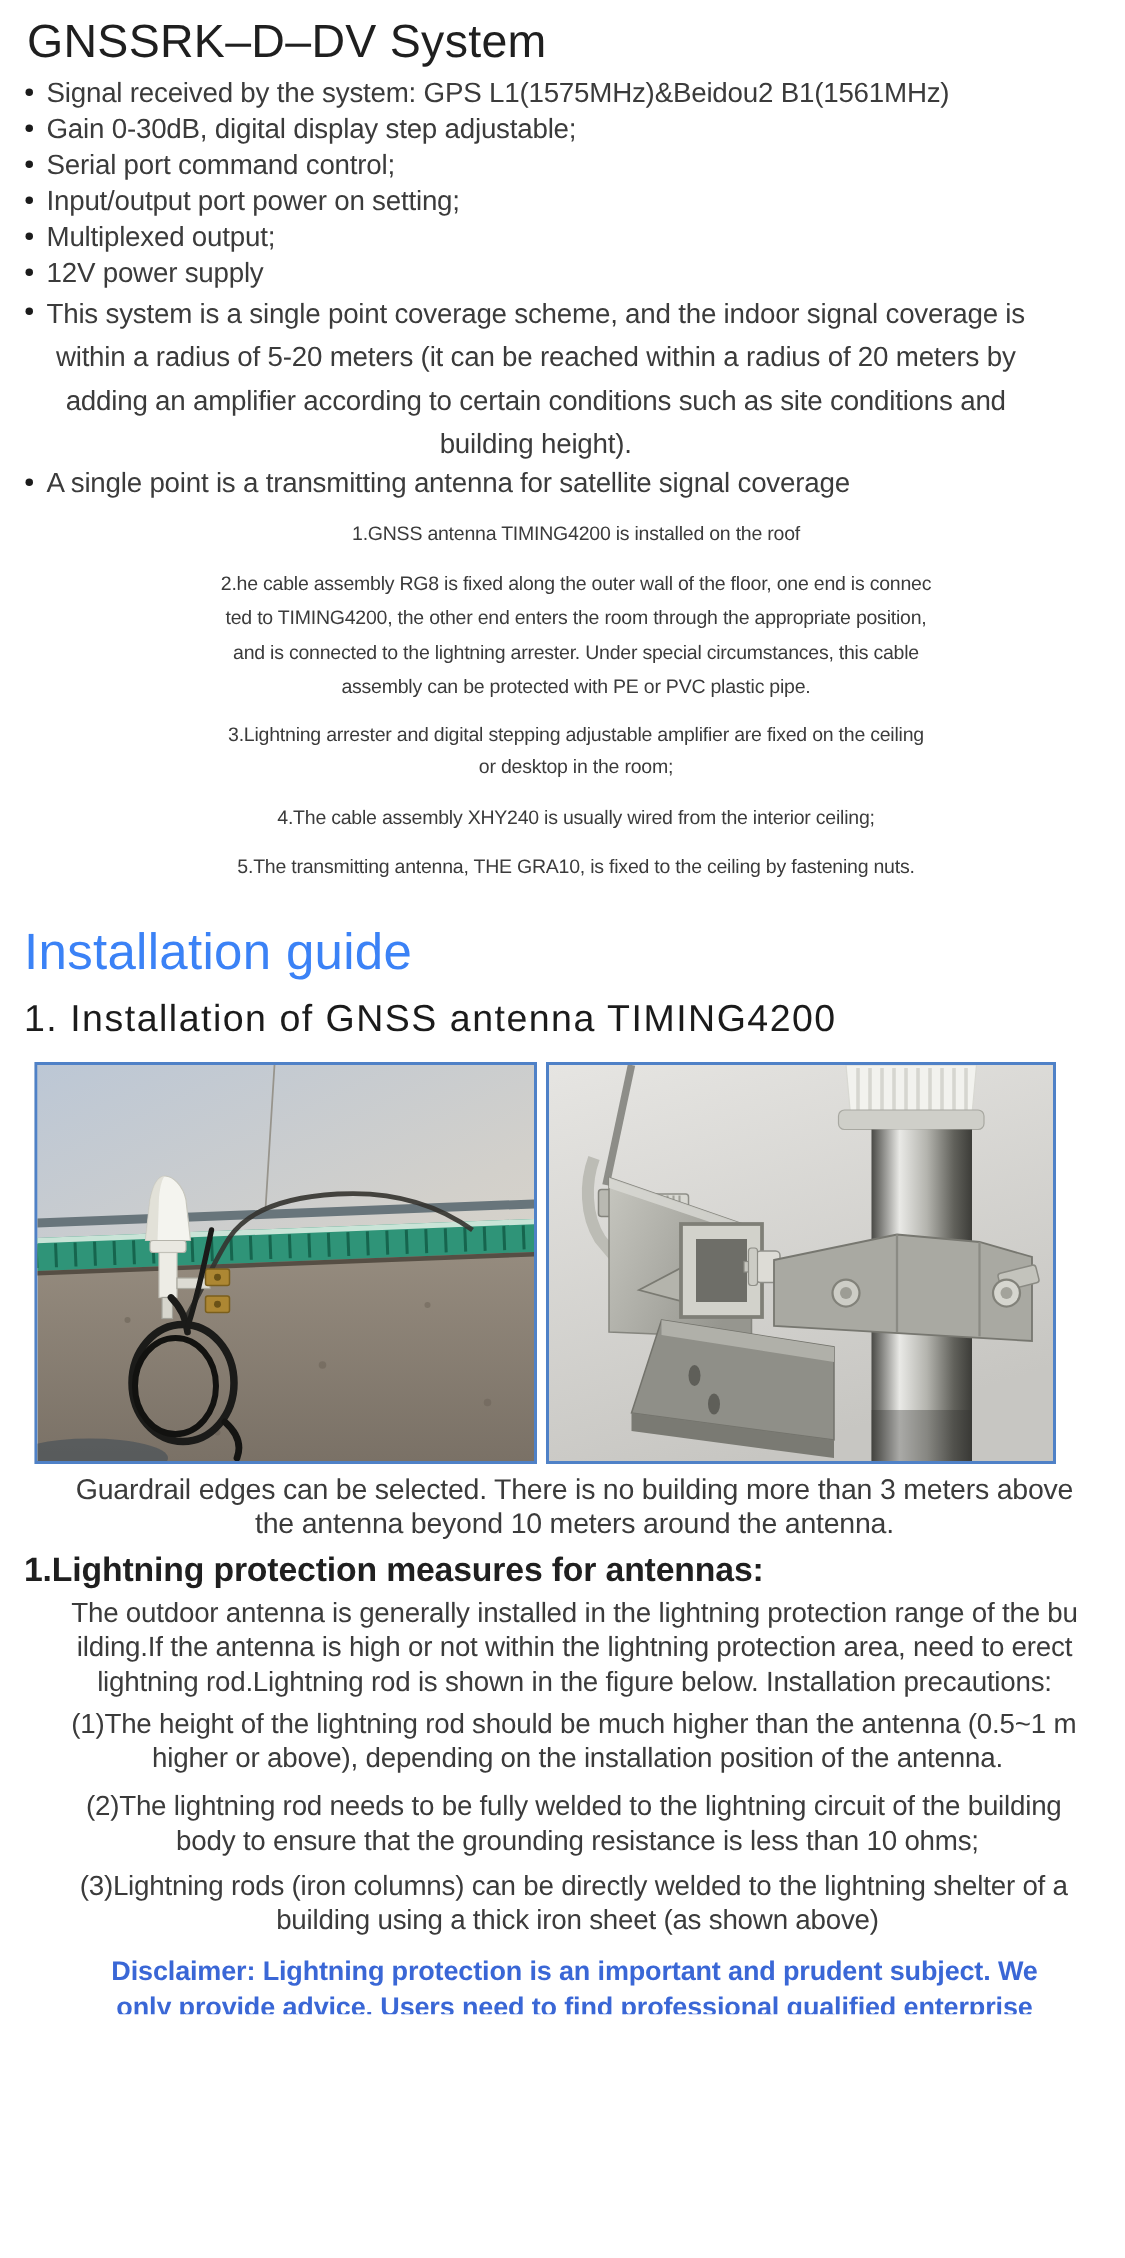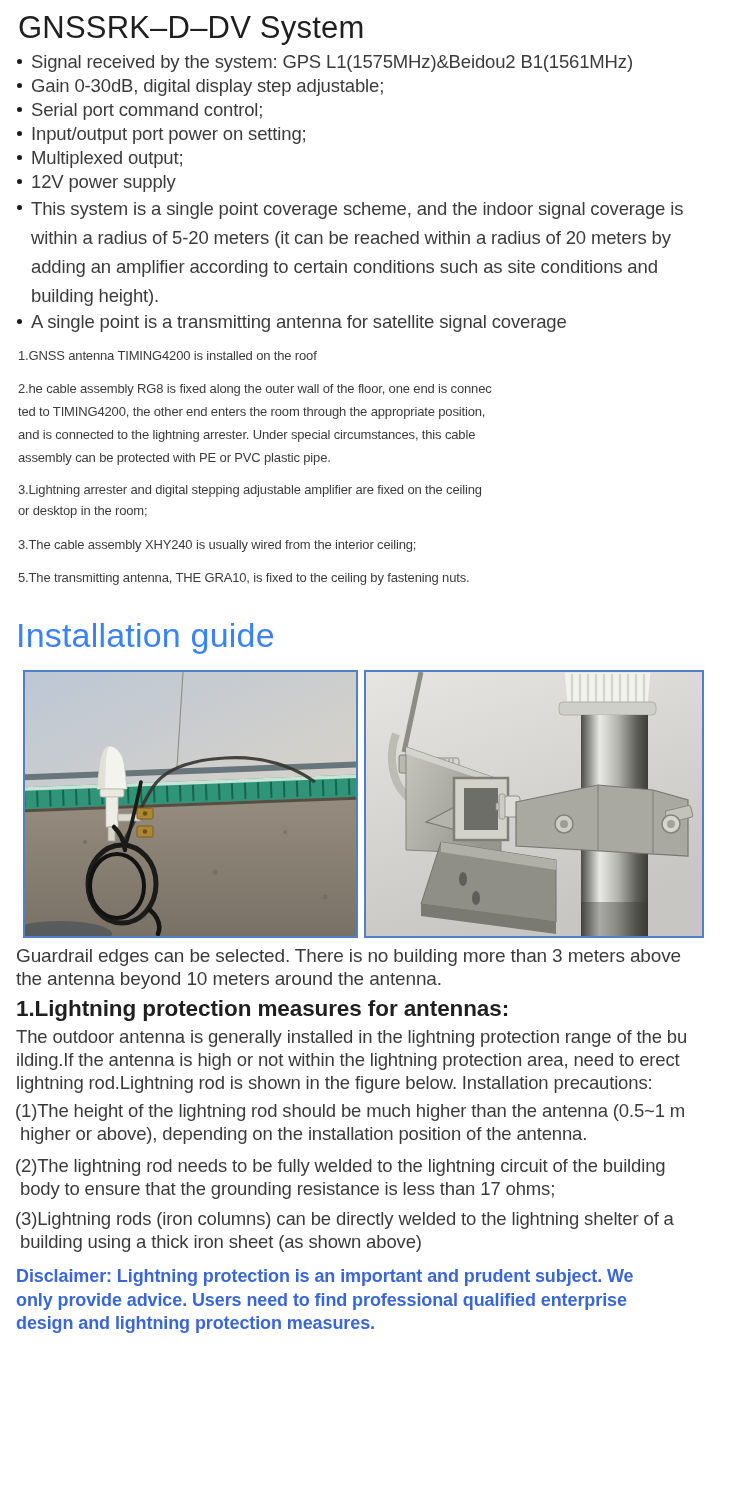--- a/index.html
+++ b/index.html
@@ -1,20 +1,20 @@
 <!DOCTYPE html>
 <html><head>
 <meta charset="utf-8">
 <style>
   html,body{margin:0;padding:0;background:#ffffff;}
   .page{
     position:relative;width:750px;height:1343px;background:#fff;overflow:hidden;
     font-family:"Liberation Sans","DejaVu Sans",sans-serif;color:#3b3b3b;
   }
-  .t{white-space:pre;letter-spacing:-0.15px;}
+  .t{white-space:pre;letter-spacing:-0.15px;text-align:center;}
   .page-title{
     margin:8px 0 0 18px;font-size:31px;line-height:40px;font-weight:400;
     color:#1f1f1f;letter-spacing:0.2px;white-space:pre;
   }
   ul.features{list-style:none;margin:2px 0 0 0;padding:0 0 0 17px;font-size:18.5px;}
   ul.features li{display:flex;margin:0;}
   ul.features li .dot{flex:0 0 5px;width:5px;height:5px;border-radius:50%;background:#1b1b1b;margin:9px 9px 0 0;}
   ul.features li .t{line-height:24px;}
   ul.features li.wide .t{line-height:29px;}
   ul.features li.wide .dot{margin-top:11px;}
@@ -93,26 +93,27 @@
   </ul>
 
   <div class="steps">
     <p class="t">1.GNSS antenna TIMING4200 is installed on the roof</p>
     <p class="t">2.he cable assembly RG8 is fixed along the outer wall of the floor, one end is connec
 ted to TIMING4200, the other end enters the room through the appropriate position,
 and is connected to the lightning arrester. Under special circumstances, this cable
 assembly can be protected with PE or PVC plastic pipe.</p>
     <p class="t tight">3.Lightning arrester and digital stepping adjustable amplifier are fixed on the ceiling
 or desktop in the room;</p>
-    <p class="t">3.The cable assembly XHY240 is usually wired from the interior ceiling;</p>
+    <p class="t">4.The cable assembly XHY240 is usually wired from the interior ceiling;</p>
     <p class="t">5.The transmitting antenna, THE GRA10, is fixed to the ceiling by fastening nuts.</p>
   </div>
 
 
   <h2 class="guide-heading">Installation guide</h2>
+  <h3 class="guide-sub">1. Installation of GNSS antenna TIMING4200</h3>
 
   <div class="photos">
 
     <figure class="photo">
       <svg width="331" height="264" viewBox="0 0 331 264">
         <defs>
           <linearGradient id="sky" x1="0" y1="0" x2="0.6" y2="1">
             <stop offset="0" stop-color="#bcc7d5"></stop>
             <stop offset="0.6" stop-color="#d2d0cb"></stop>
             <stop offset="1" stop-color="#dcd5c9"></stop>
@@ -216,21 +217,21 @@
   <p class="caption t">Guardrail edges can be selected. There is no building more than 3 meters above
 the antenna beyond 10 meters around the antenna.</p>
 
   <h4 class="lp-heading">1.Lightning protection measures for antennas:</h4>
   <p class="lp-intro t">The outdoor antenna is generally installed in the lightning protection range of the bu
 ilding.If the antenna is high or not within the lightning protection area, need to erect
 lightning rod.Lightning rod is shown in the figure below. Installation precautions:</p>
   <p class="lp-point t">(1)The height of the lightning rod should be much higher than the antenna (0.5~1 m
  higher or above), depending on the installation position of the antenna.</p>
   <p class="lp-point p2 t">(2)The lightning rod needs to be fully welded to the lightning circuit of the building
- body to ensure that the grounding resistance is less than 17 ohms;</p>
+ body to ensure that the grounding resistance is less than 10 ohms;</p>
   <p class="lp-point p3 t">(3)Lightning rods (iron columns) can be directly welded to the lightning shelter of a
  building using a thick iron sheet (as shown above)</p>
 
   <p class="disclaimer t">Disclaimer: Lightning protection is an important and prudent subject. We
 only provide advice. Users need to find professional qualified enterprise
 design and lightning protection measures.</p>
 
 </div>
 
 </body></html>

